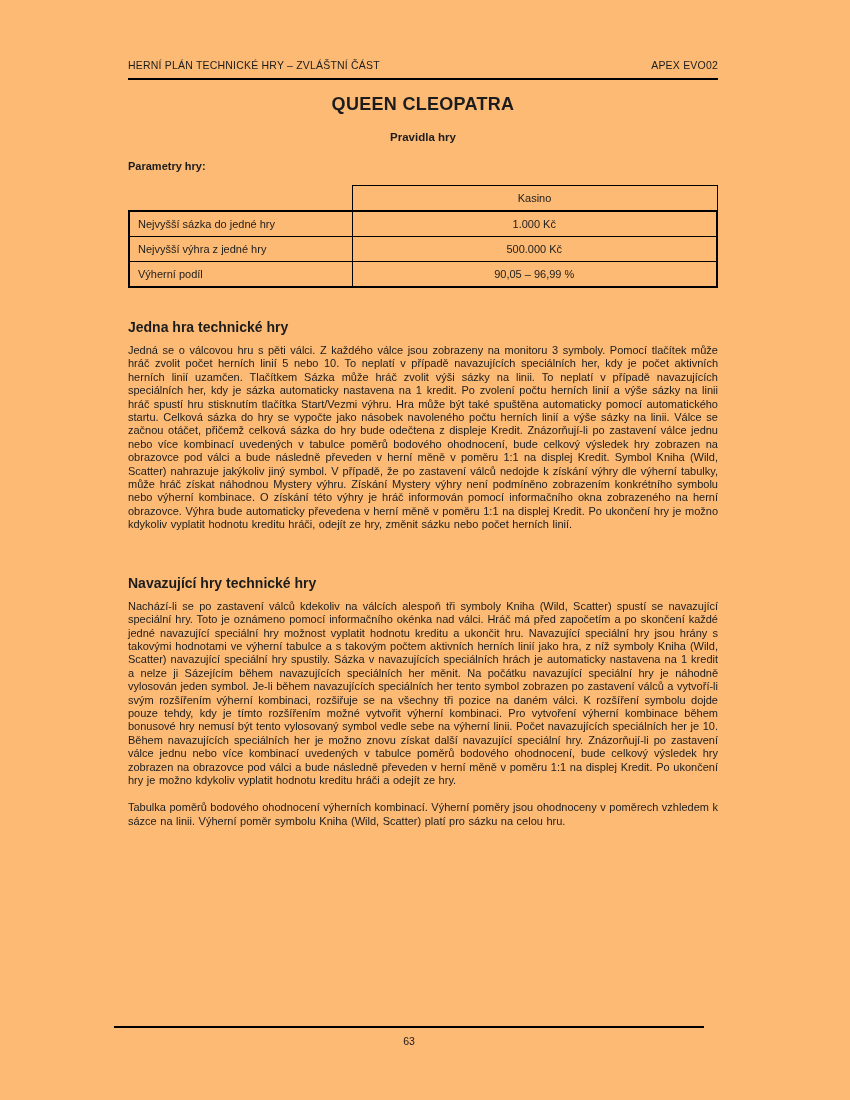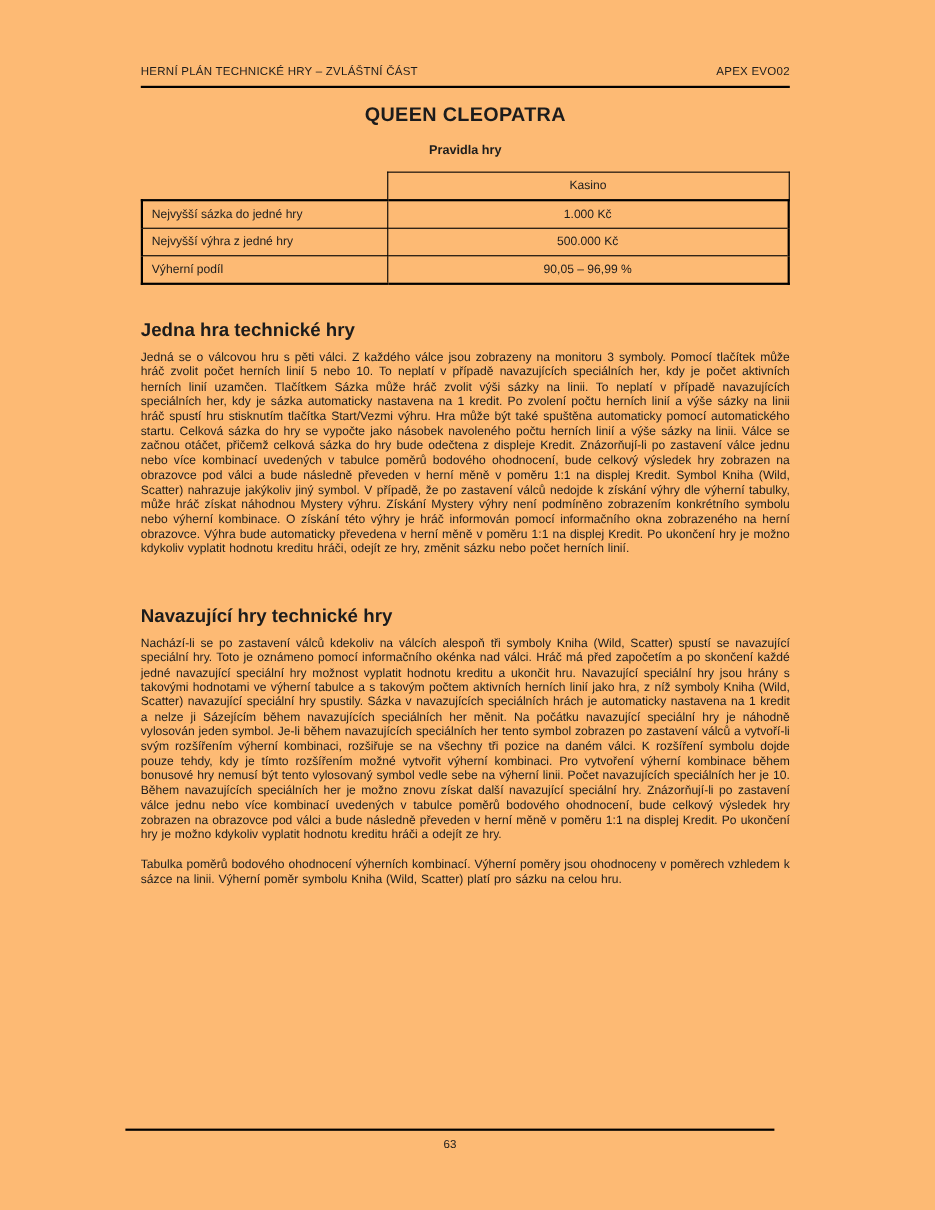--- a/index.html
+++ b/index.html
@@ -76,21 +76,21 @@
   .params-table td.cell-value {
     text-align: center;
     width: 348px;
   }
   .params-table td.b-top    { border-top-width: 2px; }
   .params-table td.b-bottom { border-bottom-width: 2px; }
   .params-table td.b-left   { border-left-width: 2px; margin-top: 16px; }
   .params-table td.b-right  { border-right-width: 2px; }
   
   .section-heading {
-    font-size: 17px;
+    font-size: 14px;
     font-weight: bold;
   }
   .section-heading.first {
     margin-top: 31px;
   }
   .section-heading.second {
     margin-top: 43px;
   }
   .body-par {
     font-size: 11px;
@@ -121,20 +121,21 @@
   <div class="content">
 
     <div class="doc-header">
       <span>HERNÍ PLÁN TECHNICKÉ HRY – ZVLÁŠTNÍ ČÁST</span>
       <span>APEX EVO02</span>
     </div>
 
     <div class="doc-title">QUEEN CLEOPATRA</div>
     <div class="doc-subtitle">Pravidla hry</div>
 
+    <div class="params-label">Parametry hry:</div>
 
     <table class="params-table">
       <tbody>
         <tr>
           <td class="cell-empty"></td>
           <td class="cell-value">Kasino</td>
         </tr>
         <tr>
           <td class="cell-label b-top b-left">Nejvyšší sázka do jedné hry</td>
           <td class="cell-value b-top b-right">1.000 Kč</td>

